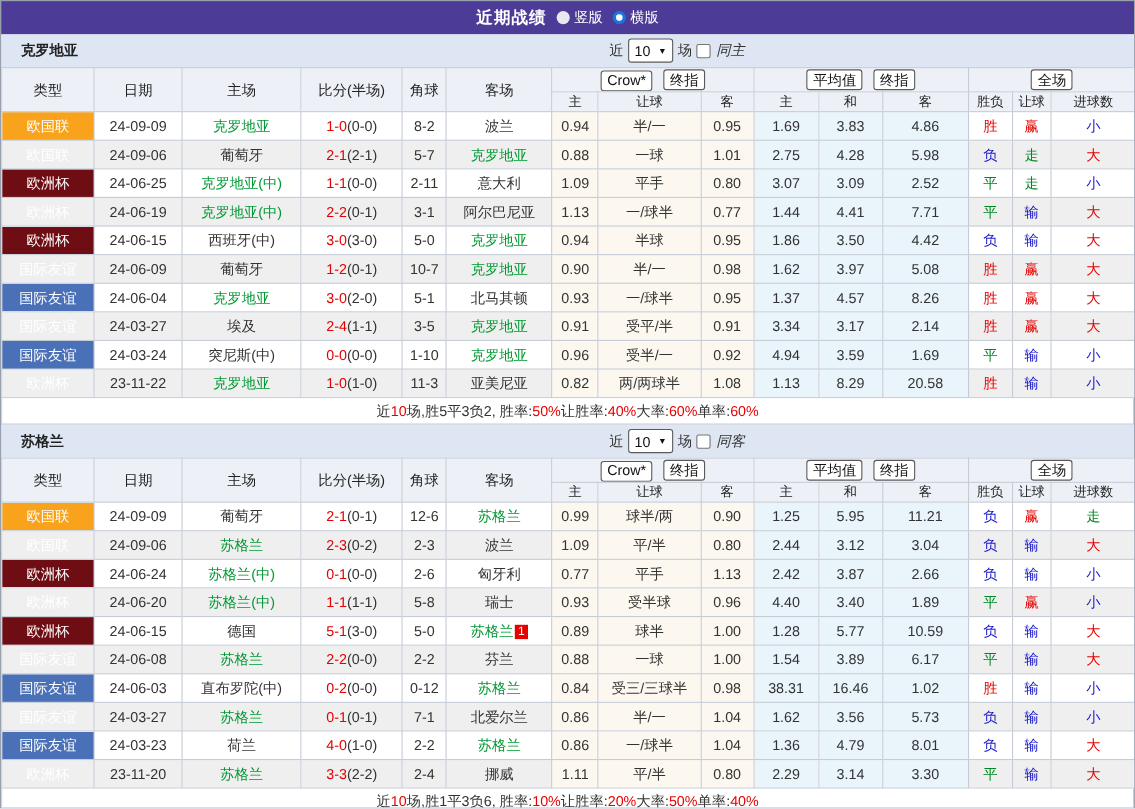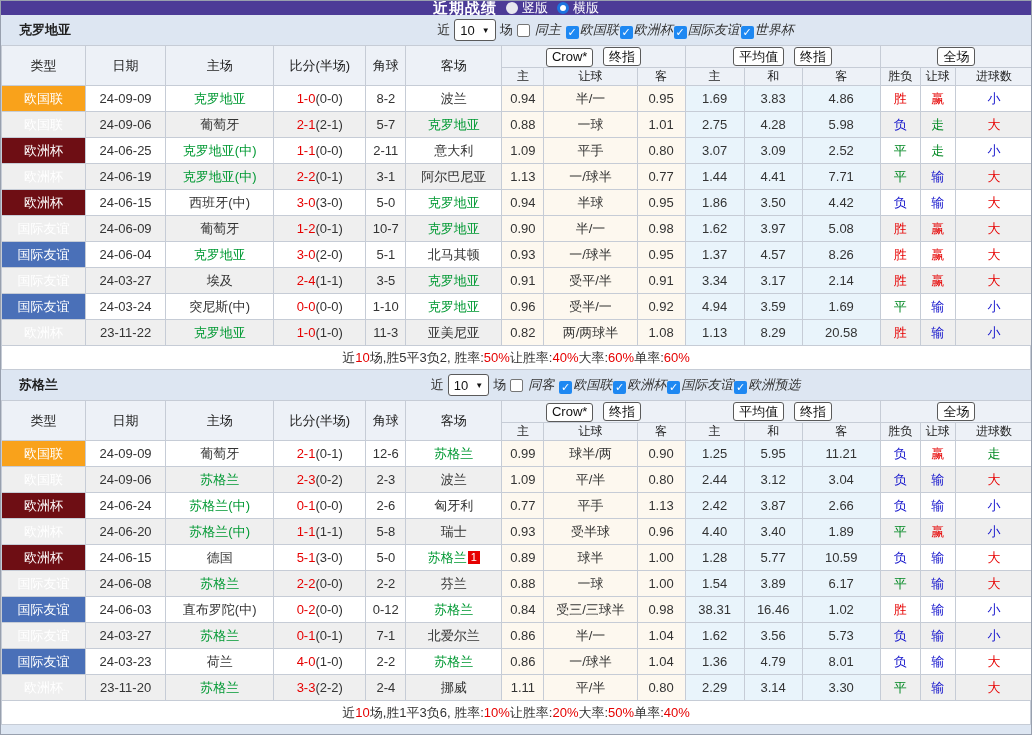--- a/index.html
+++ b/index.html
@@ -1,20 +1,20 @@
 <!DOCTYPE html>
 <html style="--c-bar: #4C3B97; --c-nations: #F9A21B; --c-euro: #6E0E14; --c-friendly: #4A70B8; --c-green: #009933; --c-dgreen: #008822; --c-red: #E60000; --c-blue: #1414CC;"><head>
 <meta charset="utf-8">
 <style>
   html,body{margin:0;padding:0;background:#fff;}
   .page{width:1032px;height:735px;box-sizing:border-box;border:1px solid #98a0ae;
     background:#dde6f2;font-family:"Liberation Sans","DejaVu Sans",sans-serif;
     font-size:13px;color:#333;overflow:hidden;}
   
-  .titlebar{height:14px;background:var(--c-bar,#4C3B97);display:flex;align-items:center;
+  .titlebar{height:30px;background:var(--c-bar,#4C3B97);display:flex;align-items:center;
     justify-content:center;gap:9px;color:#fff;}
   .titlebar .title{font-weight:bold;font-size:15px;letter-spacing:1px;}
   .radio-wrap{display:flex;align-items:center;gap:4px;cursor:pointer;}
   .radio{width:12px;height:12px;border-radius:50%;box-sizing:border-box;display:inline-block;}
   .radio.off{background:#e8e8ef;}
   .radio.on{background:#fff;border:3.5px solid #1c74e0;}
   
   .section-head{height:30px;display:flex;align-items:center;}
   .team-name{width:200px;padding-left:18px;font-weight:bold;color:#222;box-sizing:border-box;}
   .filters{flex:1;display:flex;align-items:center;justify-content:center;gap:4px;}
@@ -76,21 +76,20 @@
       <span class="team-name">克罗地亚</span>
       <span class="filters">
         <span>近</span>
         <span class="sel">
             <span>10</span>
             <span class="arr">▼</span>
           </span>
         <span>场</span>
         <span class="cb off"></span>
         <span class="cb-label">同主</span>
-        <span><span class="cb on">✓</span><span class="cb-label">欧国联</span><span class="cb on">✓</span><span class="cb-label">欧洲杯</span><span class="cb on">✓</span><span class="cb-label">国际友谊</span><span class="cb on">✓</span><span class="cb-label">世界杯</span></span>
       </span>
     </div>
     <table>
       <colgroup>
           <col style="width:84px">
           <col style="width:80px">
           <col style="width:108px">
           <col style="width:92px">
           <col style="width:40px">
           <col style="width:96px">
@@ -343,21 +342,20 @@
       <span class="team-name">苏格兰</span>
       <span class="filters">
         <span>近</span>
         <span class="sel">
             <span>10</span>
             <span class="arr">▼</span>
           </span>
         <span>场</span>
         <span class="cb off"></span>
         <span class="cb-label">同客</span>
-        <span><span class="cb on">✓</span><span class="cb-label">欧国联</span><span class="cb on">✓</span><span class="cb-label">欧洲杯</span><span class="cb on">✓</span><span class="cb-label">国际友谊</span><span class="cb on">✓</span><span class="cb-label">欧洲预选</span></span>
       </span>
     </div>
     <table>
       <colgroup>
           <col style="width:84px">
           <col style="width:80px">
           <col style="width:108px">
           <col style="width:92px">
           <col style="width:40px">
           <col style="width:96px">

